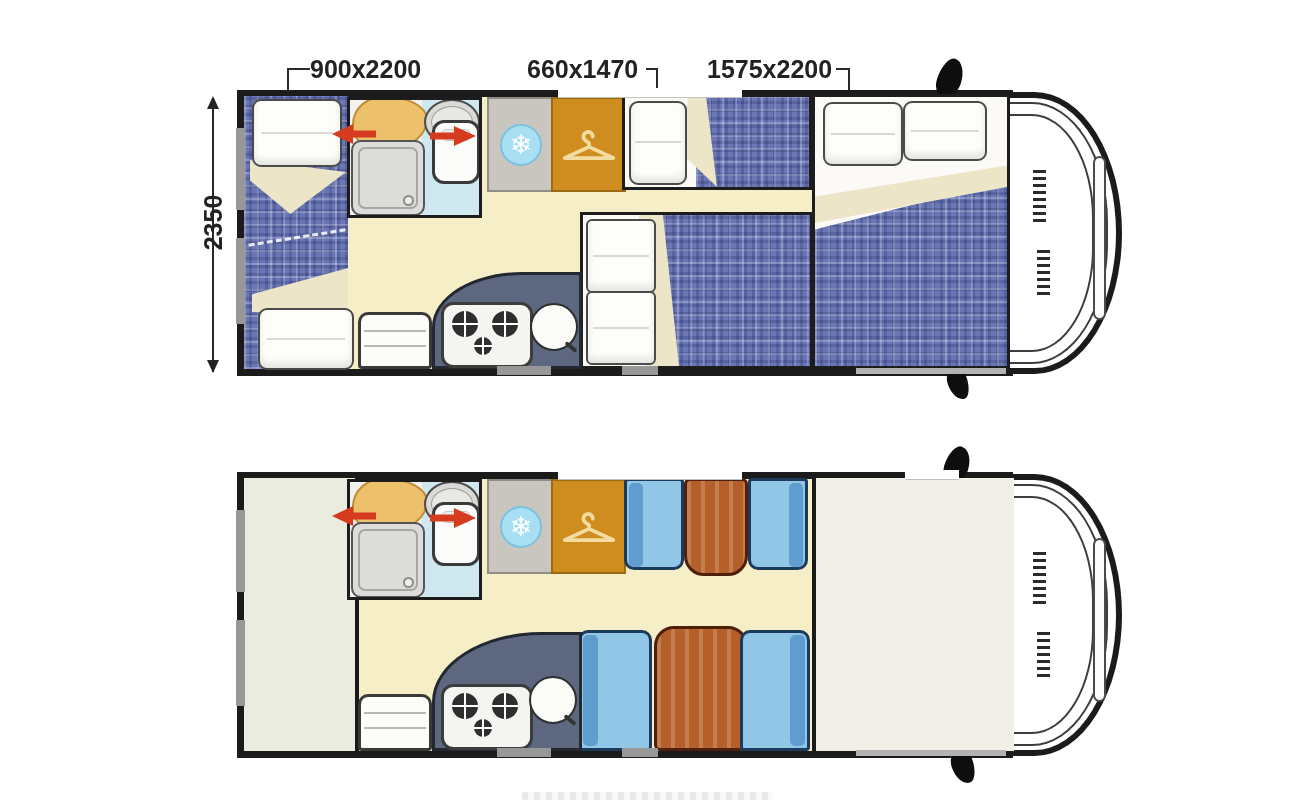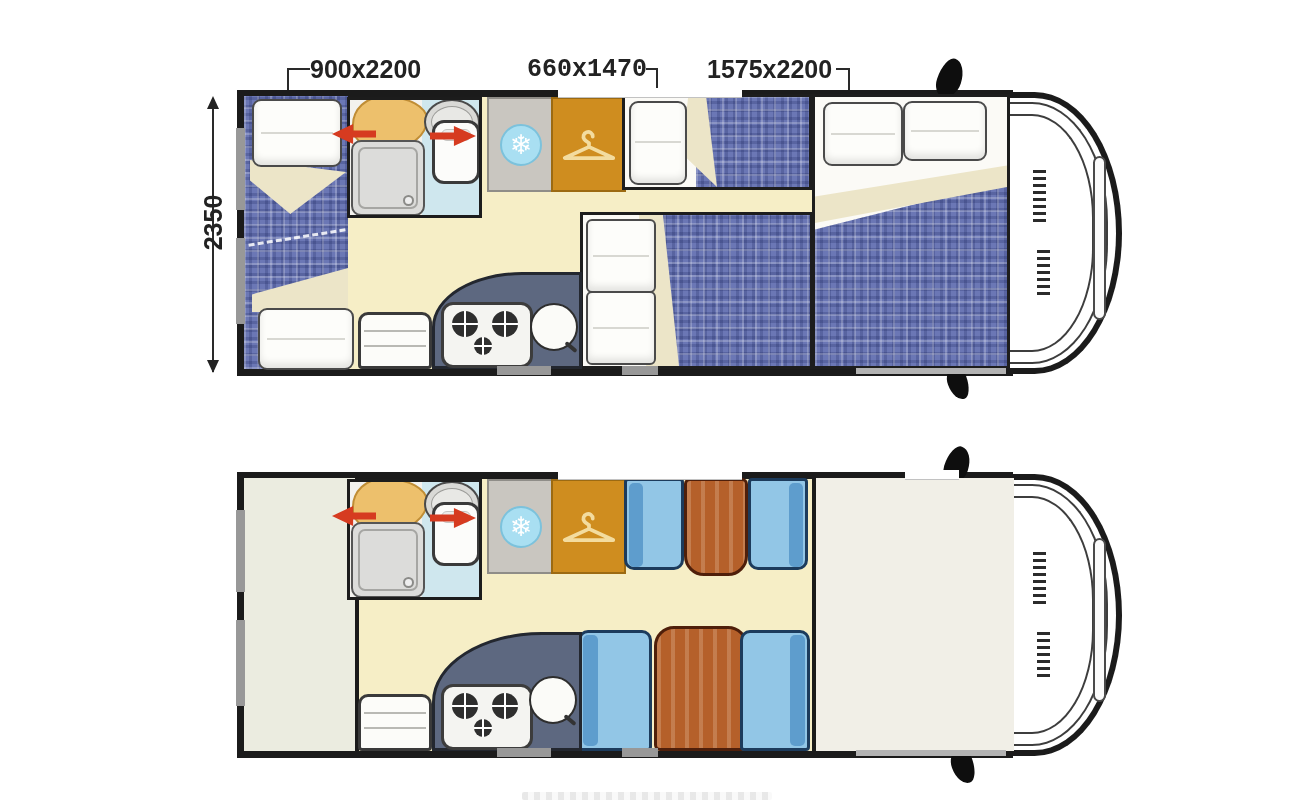--- a/index.html
+++ b/index.html
@@ -105,21 +105,21 @@
      background:repeating-linear-gradient(90deg,#bdbdbd 0 6px,#eee 6px 12px);}
 </style>
 </head>
 <body>
 
 <div class="canvas">
 
   <div class="plan" style="left:180px;top:40px;">
 
     <div class="dim-label" style="left:130px;top:15px;">900x2200</div>
-    <div class="dim-label" style="left:347px;top:15px;font-family:Liberation Mono, monospace;">660x1470</div>
+    <div class="dim-label" style="left:347px;top:15px;">660x1470</div>
     <div class="dim-label" style="left:527px;top:15px;">1575x2200</div>
 
     <div class="dim-line" style="left:107px;top:28px;width:23px;height:2px;"></div>
     <div class="dim-line" style="left:107px;top:28px;width:2px;height:44px;"></div>
     <div class="arrow-down" style="left:102px;top:68px;"></div>
 
     <div class="dim-line" style="left:466px;top:28px;width:12px;height:2px;"></div>
     <div class="dim-line" style="left:476px;top:28px;width:2px;height:44px;"></div>
     <div class="arrow-down" style="left:471px;top:68px;"></div>
 

